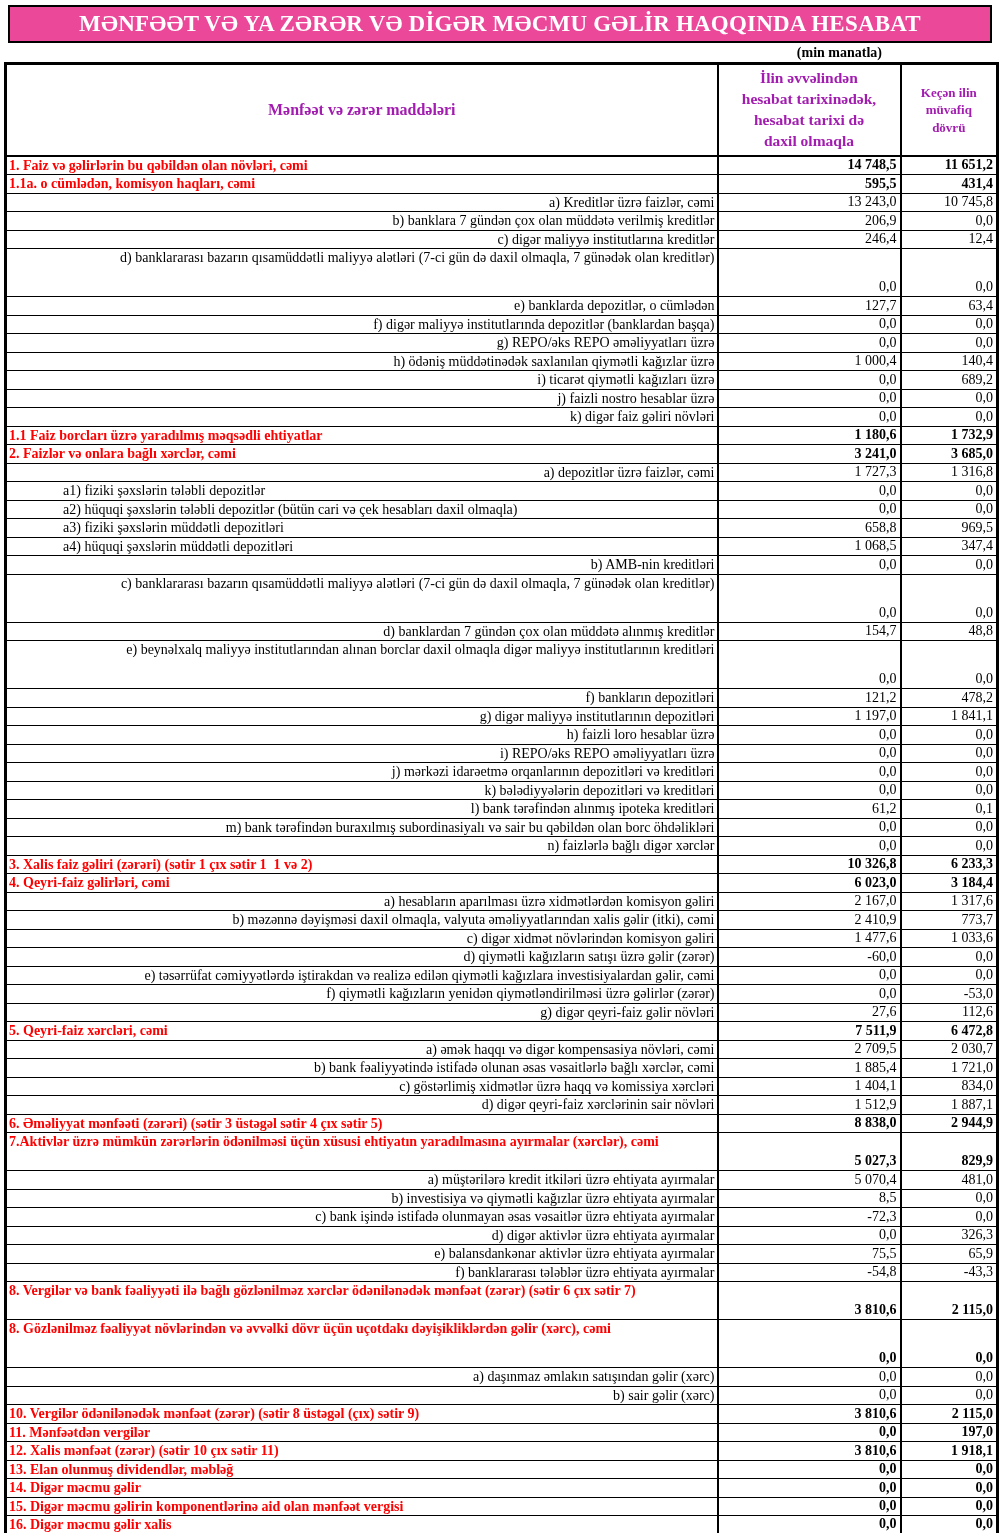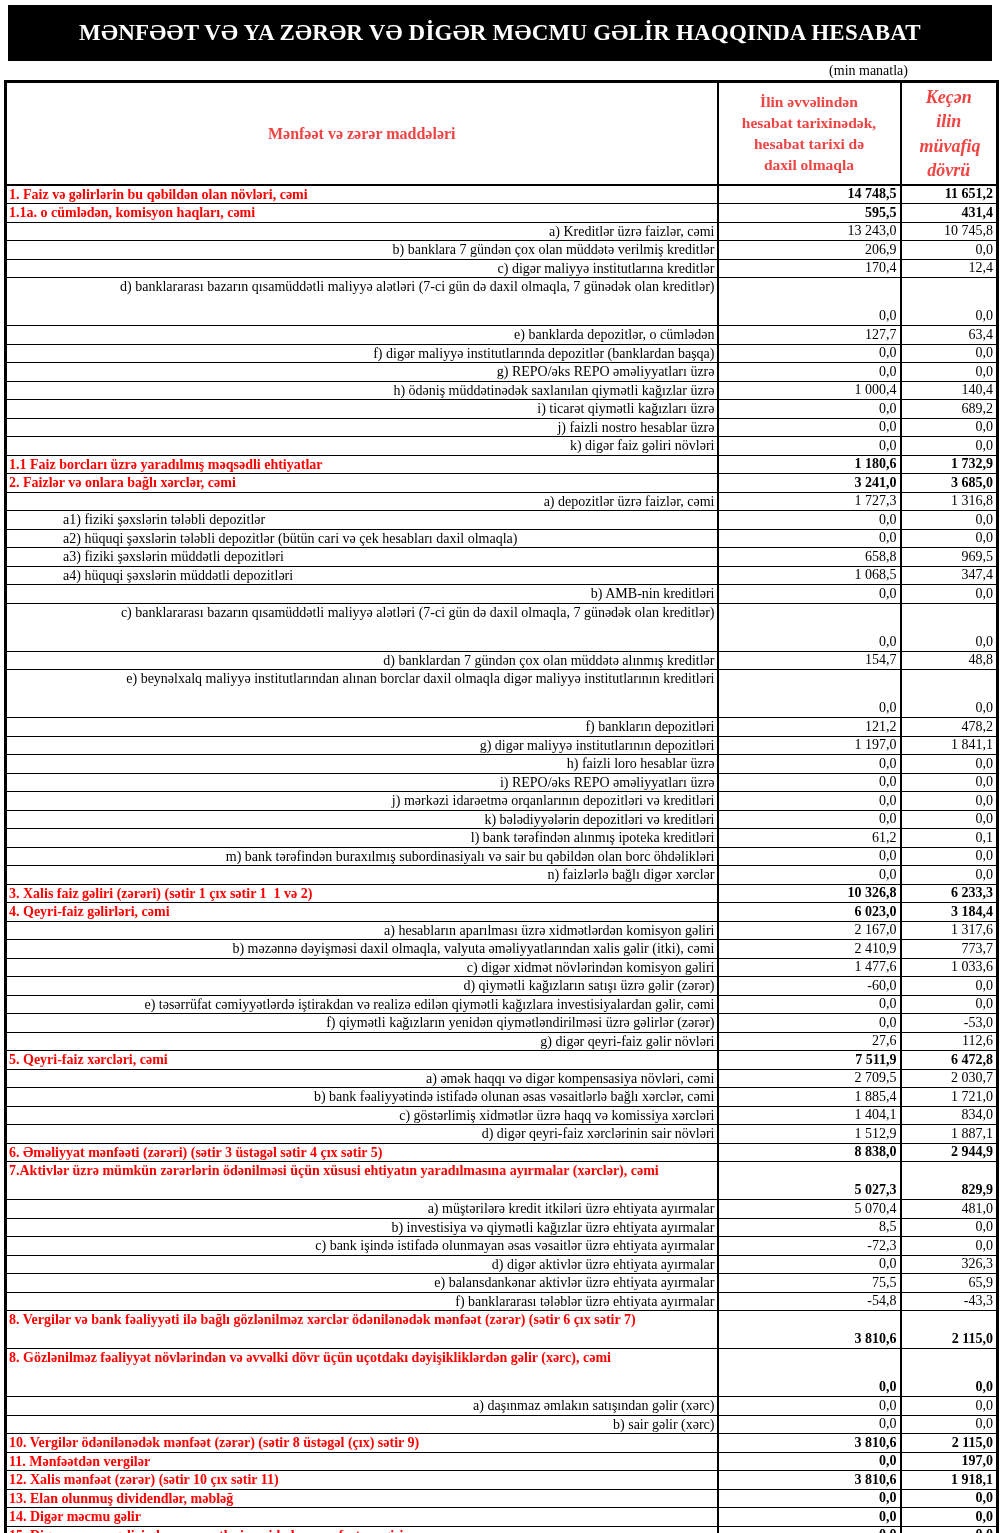--- a/index.html
+++ b/index.html
@@ -5,59 +5,60 @@
   html,body{margin:0;padding:0;background:#ffffff;}
   body{
     width:1000px;height:1533px;
     font-family:"Liberation Serif","DejaVu Serif",serif;
     color:#000;
     -webkit-font-smoothing:antialiased;
     overflow:hidden;
   }
   .banner{
     margin:5px 8px 0 8px;
-    background:#000000;
+    background:#ec4899;
     border:2px solid #000;
     color:#fff;
     font-weight:bold;
     font-size:23px;
     text-align:center;
-    padding:13px 2px;
+    padding:4px 2px;
     letter-spacing:.2px;
   }
   .unit-note{
     font-size:14px;
     text-align:right;
-    padding-right:92px;
+    padding-right:118px;
     margin:2px 0 1px 0;
+    font-weight:bold;
   }
   table.report{
     table-layout:fixed;
     border-collapse:collapse;
     margin:0 4px;
     width:992px;
     border:3px solid #000;
   }
   col.c-label{width:712px;}
   col.c-cur{width:183px;}
   col.c-prev{width:97px;}
   thead th{
     border:1px solid #000;
     border-bottom:2px solid #000;
-    color:#ef4444;
+    color:#a21caf;
     font-weight:bold;
     vertical-align:middle;
     text-align:center;
     height:86px;
     padding:2px 18px;
     background:#fff;
   }
   thead th.h-label{font-size:16px;border-right:2px solid #000;}
   thead th.h-cur{font-size:15.5px;line-height:1.35;border-right:2px solid #000;}
-  thead th.h-prev{font-size:18px;line-height:1.35;font-style:italic;}
+  thead th.h-prev{font-size:13px;line-height:1.35;}
   tbody td{
     border:1px solid #000;
     font-size:14px;
     line-height:16px;
     padding:0;
     background:#fff;
   }
   tbody td.label{
     text-align:left;
     vertical-align:top;
@@ -117,21 +118,21 @@
         <td class="num cur">13 243,0</td>
         <td class="num prev">10 745,8</td>
       </tr>
       <tr class="normal item">
         <td class="label">b) banklara 7 gündən çox olan müddətə verilmiş kreditlər</td>
         <td class="num cur">206,9</td>
         <td class="num prev">0,0</td>
       </tr>
       <tr class="normal item">
         <td class="label">c) digər maliyyə institutlarına kreditlər</td>
-        <td class="num cur">170,4</td>
+        <td class="num cur">246,4</td>
         <td class="num prev">12,4</td>
       </tr>
       <tr class="tall item">
         <td class="label">d) banklararası bazarın qısamüddətli maliyyə alətləri (7-ci gün də daxil olmaqla, 7 günədək olan kreditlər)</td>
         <td class="num cur">0,0</td>
         <td class="num prev">0,0</td>
       </tr>
       <tr class="normal item">
         <td class="label">e) banklarda depozitlər, o cümlədən</td>
         <td class="num cur">127,7</td>

